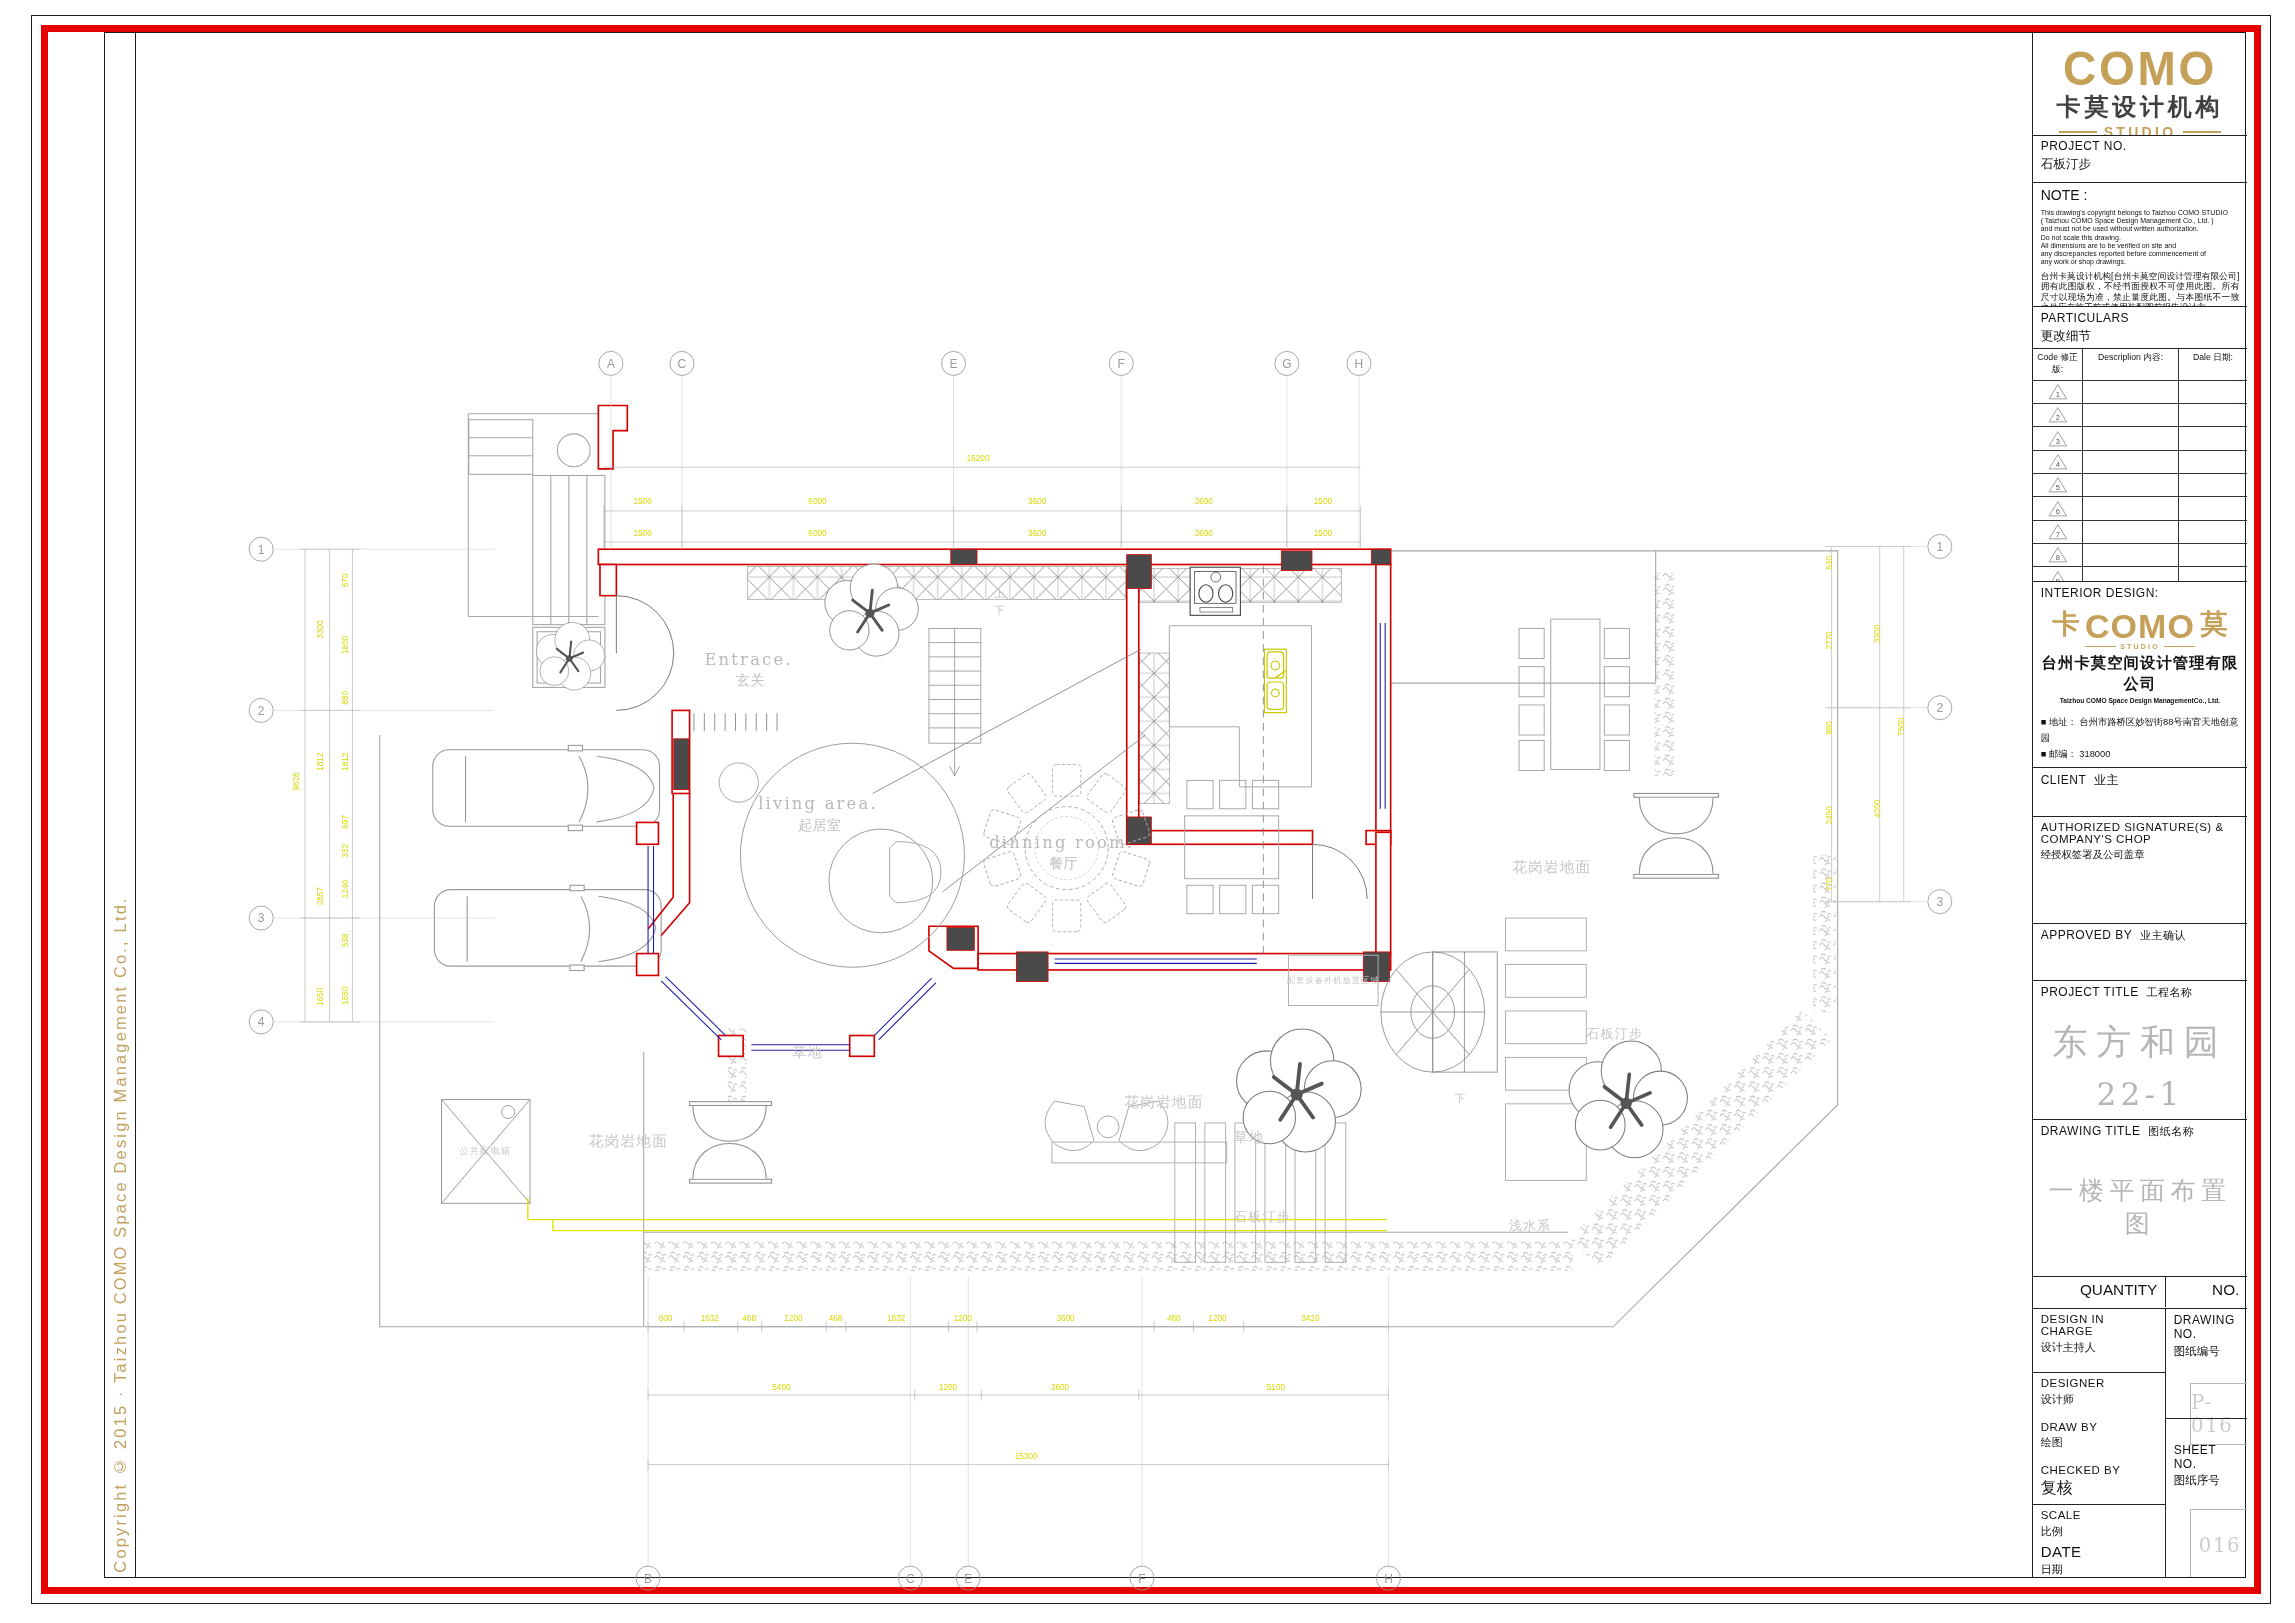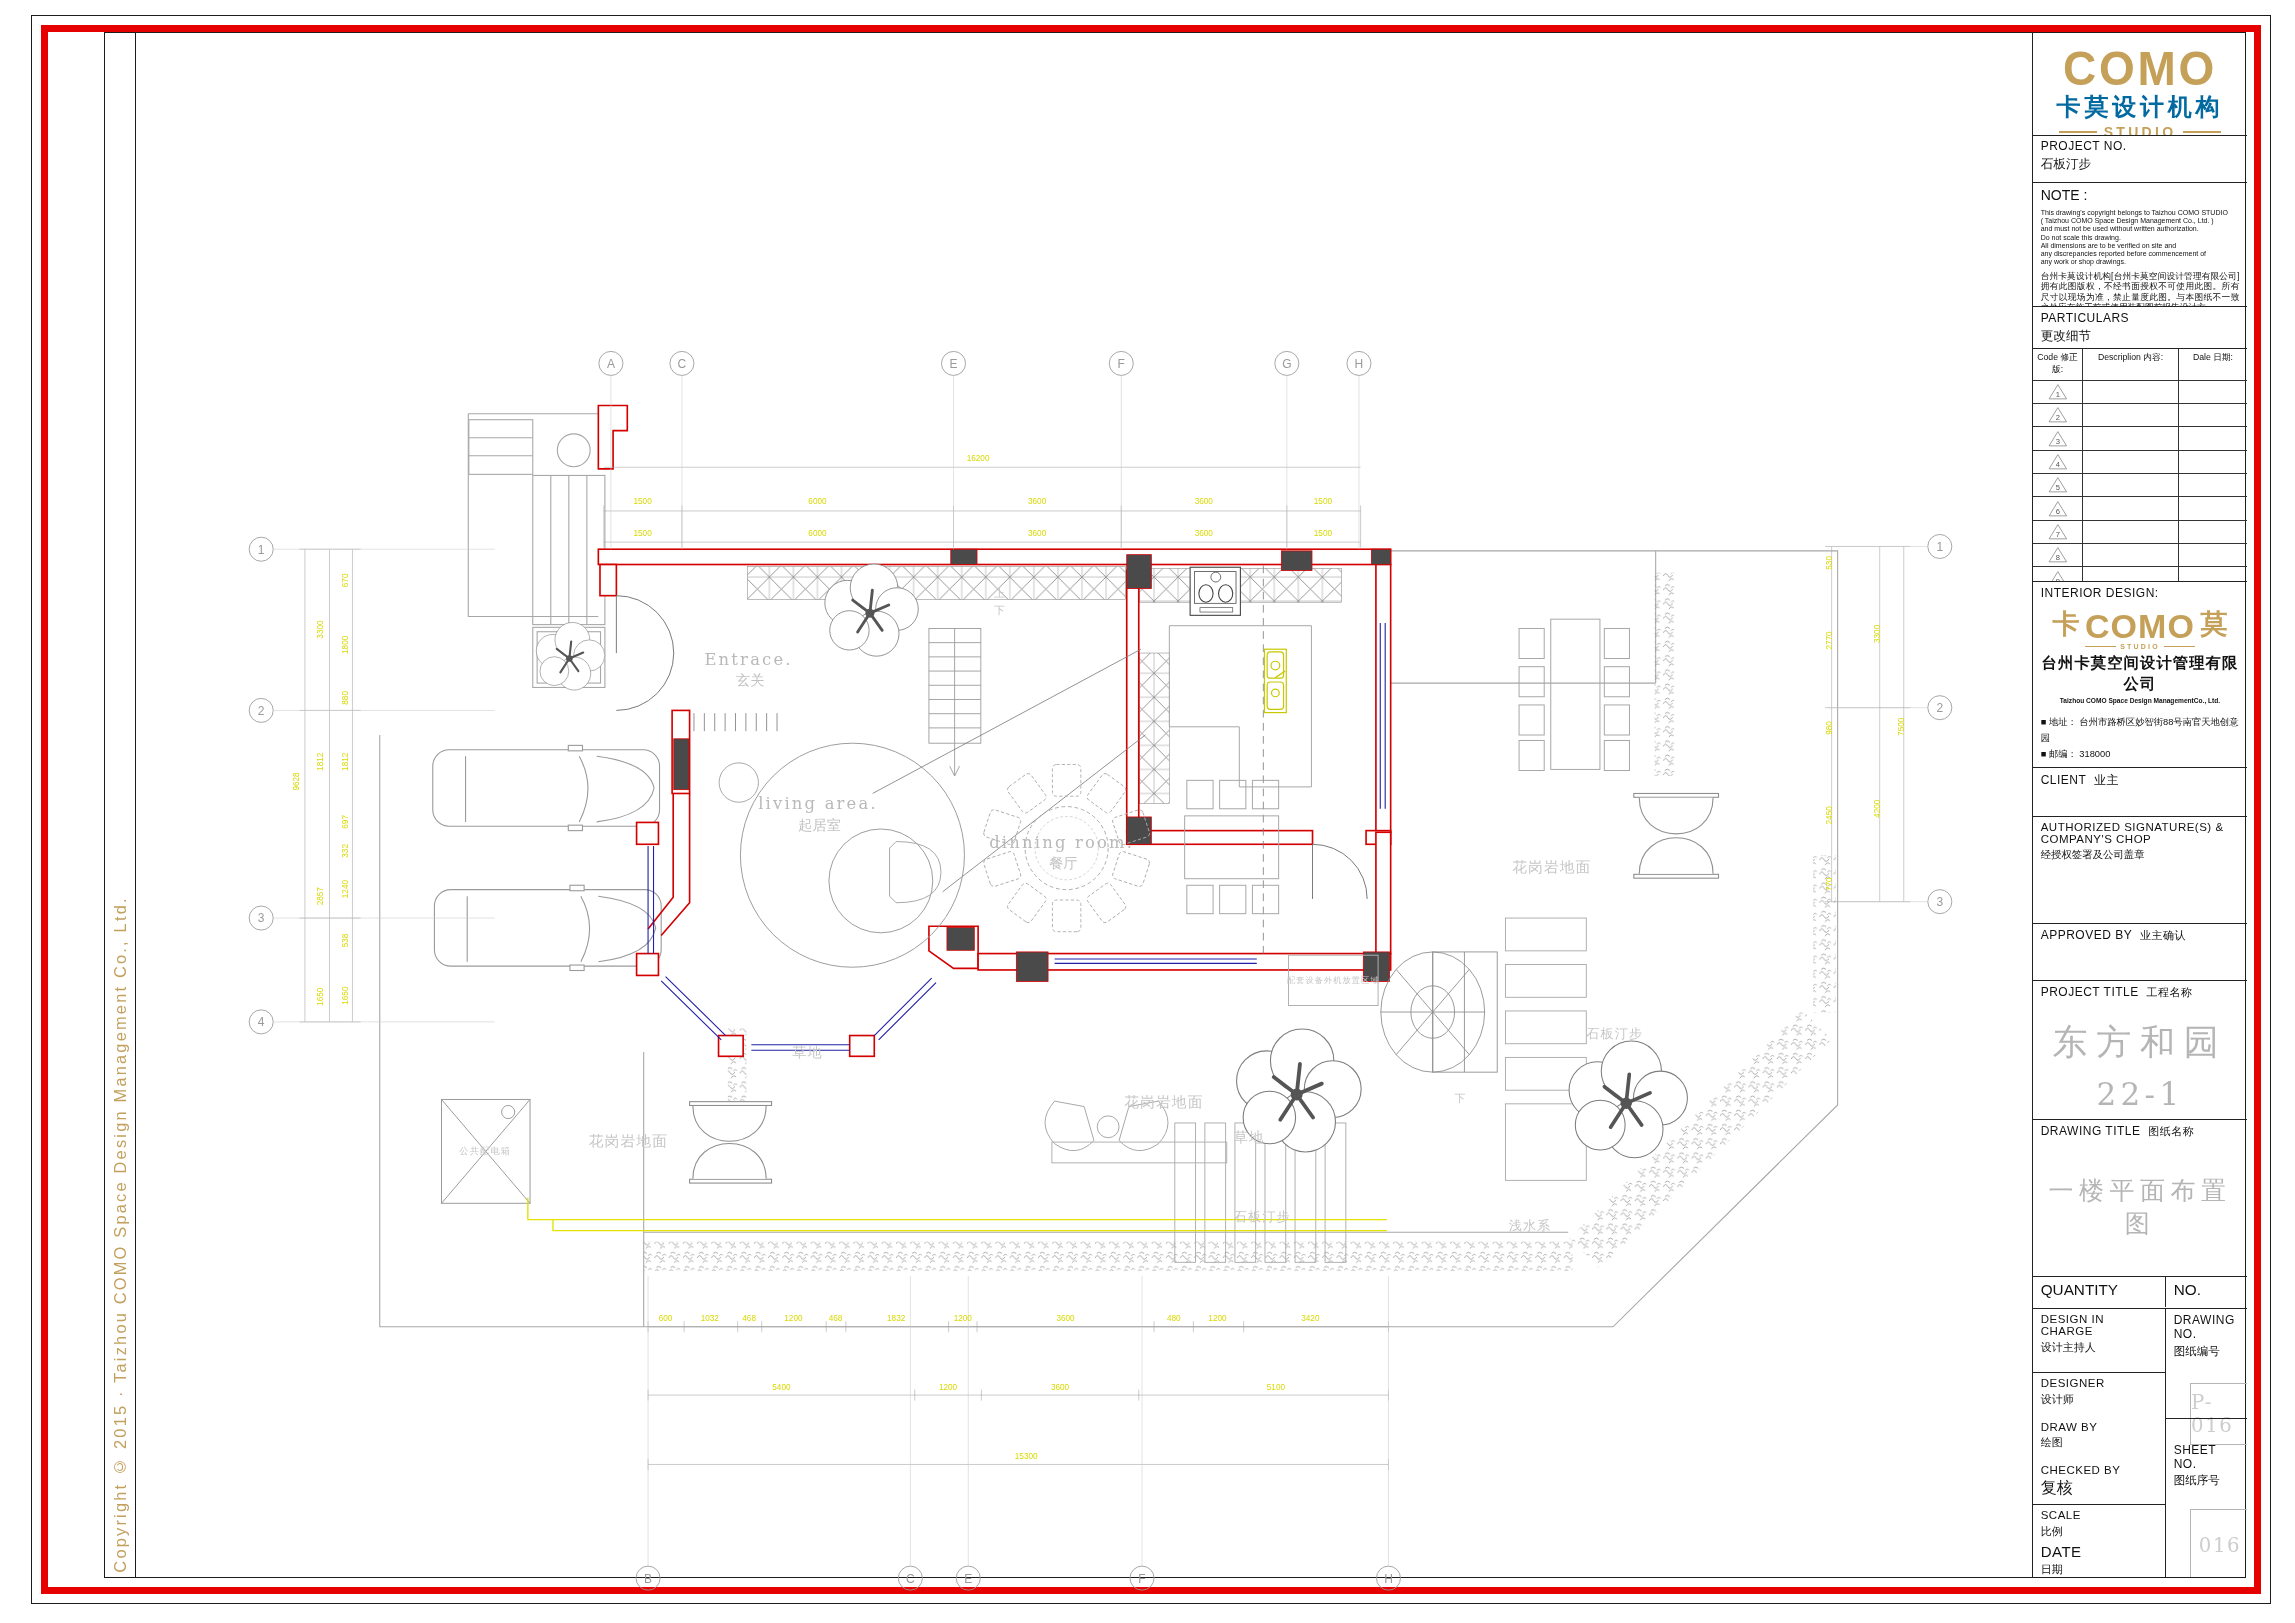--- a/index.html
+++ b/index.html
@@ -17,21 +17,21 @@
   #plan text.dim{font-family:"Liberation Sans",sans-serif;fill:#d9d900;font-size:15px;}
   #plan text.gridlab{font-family:"Liberation Sans",sans-serif;fill:#9a9a9a;font-size:22px;}
   
   .tb{position:absolute;left:2032px;top:32px;width:214px;height:1546px;border-left:1.6px solid #222;box-sizing:border-box;color:#111;}
   .sec{position:absolute;left:0;width:214px;box-sizing:border-box;border-top:1.1px solid #222;padding:4.4px 7.7px;overflow:hidden;}
   .sec.first{border-top:none;}
   .en{font-size:12px;letter-spacing:0.5px;}
   .zh{font-size:12.6px;margin-top:2.2px;}
   .logo-box{display:flex;flex-direction:column;align-items:center;justify-content:center;height:100%;}
   .logo-word{font-weight:800;font-size:46px;line-height:44px;color:#c5a059;letter-spacing:2.7px;transform:scaleY(1.05);}
-  .logo-cn{font-weight:800;font-size:24px;color:#0369a1;letter-spacing:3.8px;margin-top:1.1px;}
+  .logo-cn{font-weight:800;font-size:24px;color:#404040;letter-spacing:3.8px;margin-top:1.1px;}
   .logo-studio{display:flex;align-items:center;gap:6.6px;color:#c5a059;font-weight:800;font-size:14px;letter-spacing:3.3px;margin-top:1.1px;}
   .logo-studio .dash{display:inline-block;width:38px;height:2.2px;background:#c5a059;}
   .note-label{font-size:14px;margin-bottom:5.5px;}
   .note-en{font-size:7px;line-height:8.2px;}
   .note-zh{font-size:8.7px;line-height:10.4px;margin-top:4.4px;text-align:justify;}
   .pt-head{display:flex;border-top:1.1px solid #222;font-size:8.7px;}
   .pt-head>div{padding:3.3px 2.2px;box-sizing:border-box;text-align:center;}
   .pt-rows{display:flex;flex-direction:column;}
   .pt-row{display:flex;flex:1;border-top:0.8px solid #333;}
   .c1{width:50px;border-right:0.8px solid #333;box-sizing:border-box;display:flex;align-items:center;justify-content:center;}
@@ -659,21 +659,21 @@
     <div class="en"><span>PROJECT TITLE</span>&nbsp;&nbsp;<span style="font-size:11px;">工程名称</span></div>
     <div class="big-gray pt-val1">东方和园</div>
     <div class="big-gray pt-val2">22-1</div>
   </div>
 
   <div class="sec" style="top:1087px;height:157px;">
     <div class="en"><span>DRAWING TITLE</span>&nbsp;&nbsp;<span style="font-size:11px;">图纸名称</span></div>
     <div class="big-gray dt-val">一楼平面布置图</div>
   </div>
 
-  <div class="sec" style="top:1244px;height:31px;padding:0;">
+  <div class="sec" style="top:1244px;height:31px;padding:0;text-align:right;">
     <div class="qty-row">
       <div class="qcell1">QUANTITY</div>
       <div class="qcell2">NO.</div>
     </div>
   </div>
 
   <div class="sec" style="top:1276px;height:269px;padding:0;">
     <div class="bt-wrap">
       <div class="bt-left">
         <div class="cell" style="top:0;height:63px;">

